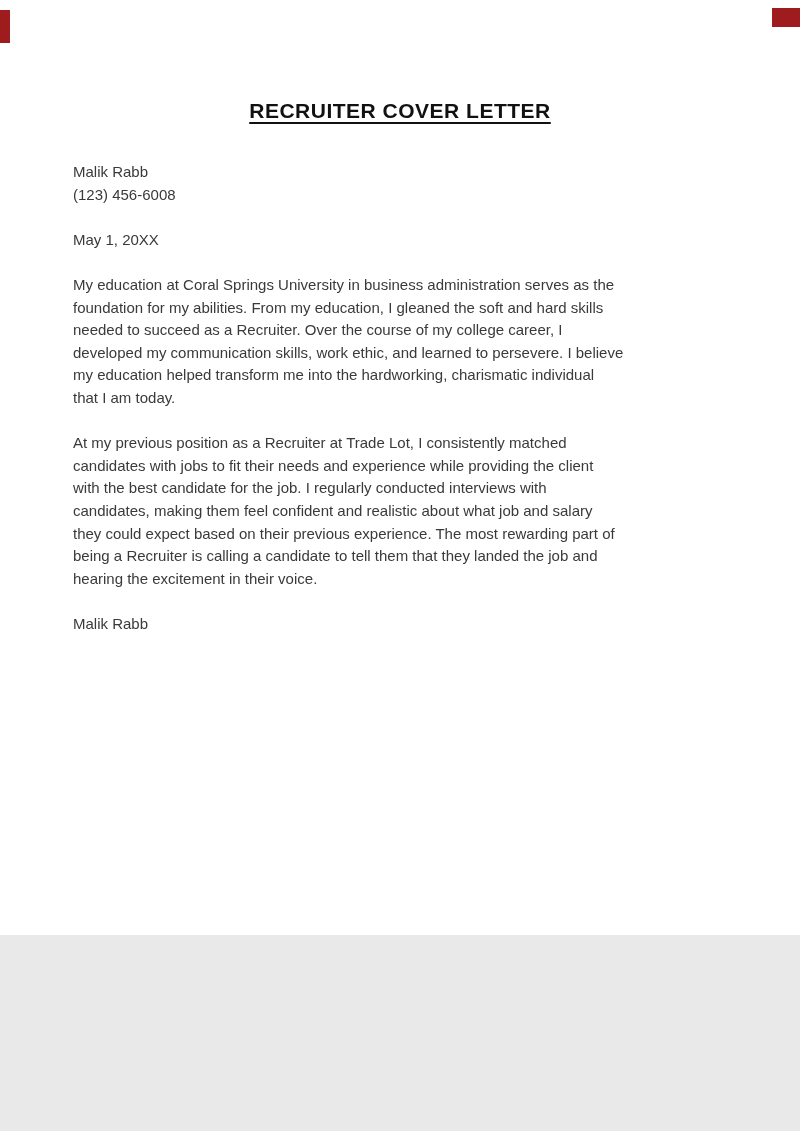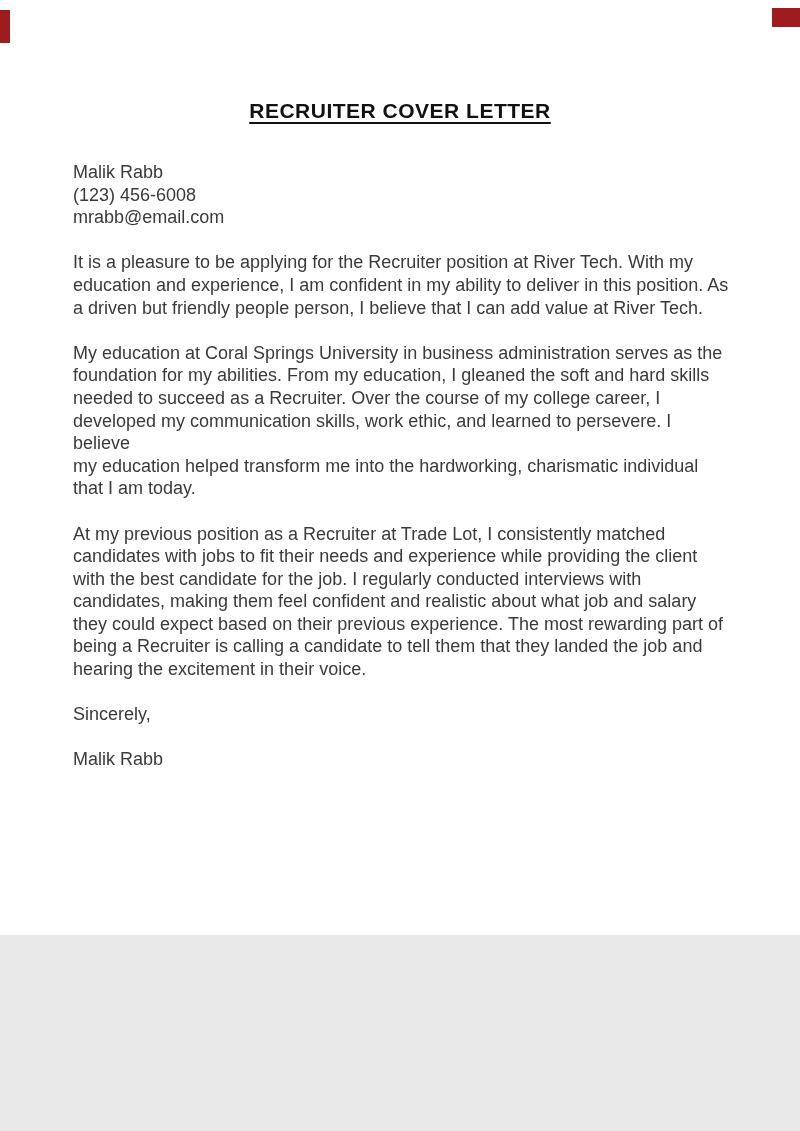--- a/index.html
+++ b/index.html
@@ -23,62 +23,58 @@
     font-weight: 700;
     letter-spacing: 0.5px;
     color: var(--title-color, #111111);
     text-decoration: underline;
     text-decoration-thickness: 2px;
     text-underline-offset: 4px;
   }
   .letter-body {
     margin: 0 70px 0 73px;
     color: var(--text-color, #3a3a3a);
-    font-size: 18px;
+    font-size: 15px;
     line-height: 22.6px;
   }
   .block { margin: 0 0 22.6px; }
   .para  { white-space: pre-line; }
   .contact div { margin: 0; }
 </style>
 </head>
 <body>
 
 <div class="page" style="--page-bg: #ffffff; --accent-red: #9e1b1e; --title-color: #111111; --text-color: #3a3a3a;">
   <div class="corner corner-left"></div>
   <div class="corner corner-right"></div>
 
   <h1 class="title">RECRUITER COVER LETTER</h1>
 
   <div class="letter-body">
     <div class="block contact">
       <div>Malik Rabb</div>
       <div>(123) 456-6008</div>
-      <div>mrabb@email.com</div>
     </div>
 
+    <p class="block">May 1, 20XX</p>
 
 
-    <p class="block para">It is a pleasure to be applying for the Recruiter position at River Tech. With my
-education and experience, I am confident in my ability to deliver in this position. As
-a driven but friendly people person, I believe that I can add value at River Tech.</p>
 
     <p class="block para">My education at Coral Springs University in business administration serves as the
 foundation for my abilities. From my education, I gleaned the soft and hard skills
 needed to succeed as a Recruiter. Over the course of my college career, I
 developed my communication skills, work ethic, and learned to persevere. I believe
 my education helped transform me into the hardworking, charismatic individual
 that I am today.</p>
 
     <p class="block para">At my previous position as a Recruiter at Trade Lot, I consistently matched
 candidates with jobs to fit their needs and experience while providing the client
 with the best candidate for the job. I regularly conducted interviews with
 candidates, making them feel confident and realistic about what job and salary
 they could expect based on their previous experience. The most rewarding part of
 being a Recruiter is calling a candidate to tell them that they landed the job and
 hearing the excitement in their voice.</p>
 
 
-    <p class="block">Sincerely,</p>
 
     <p class="block">Malik Rabb</p>
   </div>
 </div>
 
 </body></html>

